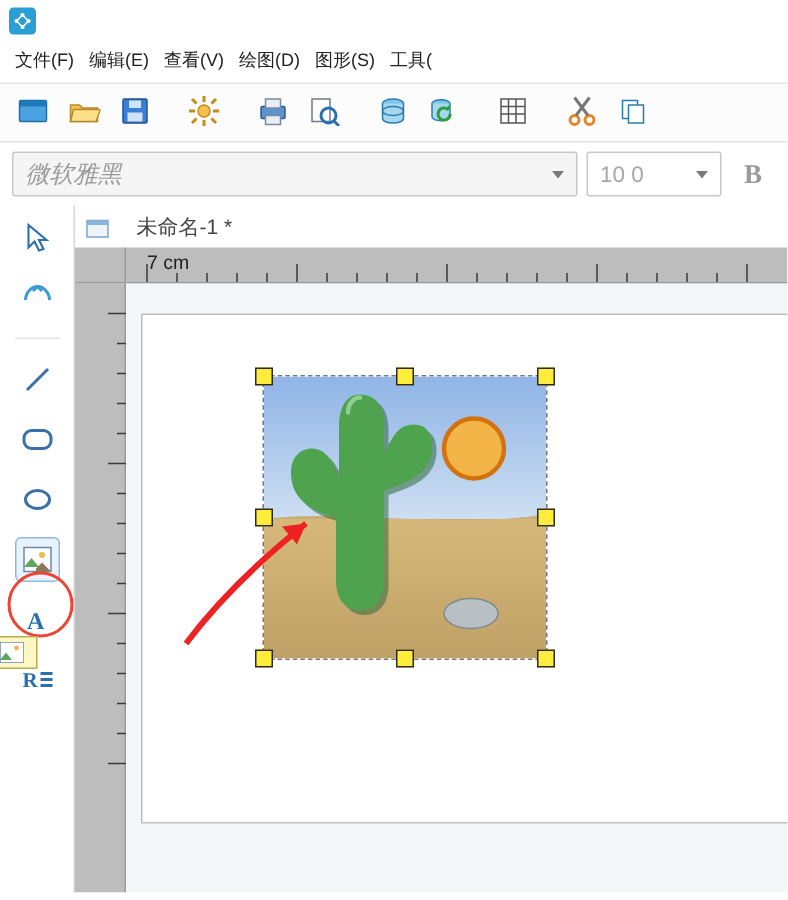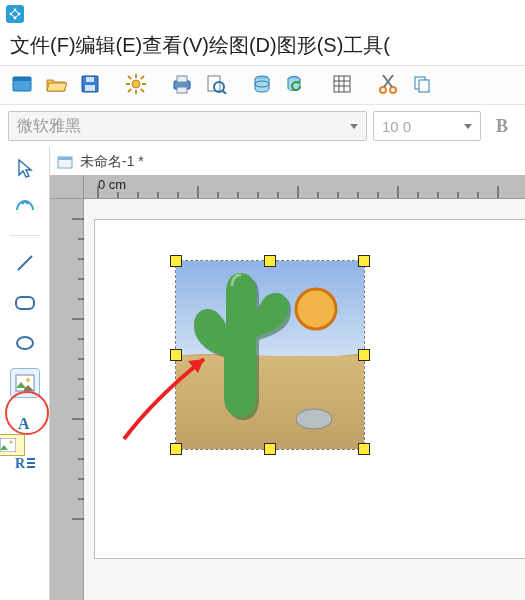--- a/index.html
+++ b/index.html
@@ -26,22 +26,23 @@
     border-radius: 3px;
     margin-right: 8px;
     display: inline-flex;
     align-items: center;
     justify-content: center;
   }
   .app-logo svg { display:block; }
   .title-text { font-size: 14px; font-weight: 400; }
   .menubar {
     display: flex;
+    gap: 10px;
     padding: 4px 10px 6px 10px;
-    font-size: 20px;
+    font-size: 12px;
   }
   .menubar span { cursor: default; }
   .toolbar {
     display: flex;
     align-items: center;
     gap: 6px;
     padding: 4px 8px 6px 8px;
     height: 40px;
     border-top: 1px solid #e5e5e5;
     border-bottom: 1px solid #e5e5e5;
@@ -67,23 +68,24 @@
     height: 30px;
     border: 1px solid #c8c8c8;
     background: #f5f5f5;
     display: flex;
     align-items: center;
     justify-content: space-between;
     padding: 0 8px;
     color: #9a9a9a;
     font-size: 16px;
     border-radius: 2px;
+    font-style: italic;
   }
   .size-combo {
-    width: 108px;
+    width: 90px;
     height: 30px;
     border: 1px solid #c8c8c8;
     background: #fff;
     display: flex;
     align-items: center;
     justify-content: space-between;
     padding: 0 8px;
     color: #a8a8a8;
     font-size: 15px;
     border-radius: 2px;
@@ -136,21 +138,21 @@
     flex: 1;
     position: relative;
     background: #fff;
     overflow: hidden;
   }
   .doc-tab-row {
     height: 28px;
     display:flex; align-items:center;
     padding: 2px 6px 0 6px;
     background: #fff;
-    gap: 6px;
+    gap: 17px;
   }
   .doc-tab-icon {
     width: 18px; height: 18px;
     display:inline-flex; align-items:center; justify-content:center;
   }
   .doc-tab-label { font-size: 14px; color: #444; }
   .ruler-corner {
     position: absolute;
     left: 0; top: 28px;
     width: 34px; height: 24px;
@@ -436,21 +438,21 @@
             <rect x="1" y="2" width="14" height="11" fill="#eef4fa" stroke="#7aa6cf"></rect>
             <rect x="1" y="2" width="14" height="3" fill="#8ab5dc"></rect>
           </svg>
       </span>
       <span class="doc-tab-label">未命名-1 *</span>
     </div>
 
     <div class="ruler-corner"></div>
 
     <div class="hruler">
-      <span class="zero">0 cm</span>
+      <span class="zero">7 cm</span>
       <svg class="hruler-ticks" width="100%" height="24">
         <g stroke="#3a3a3a">
           <line x1="14" y1="12" x2="14" y2="24"></line>
           <line x1="34" y1="18" x2="34" y2="24"></line>
           <line x1="54" y1="18" x2="54" y2="24"></line>
           <line x1="74" y1="18" x2="74" y2="24"></line>
           <line x1="94" y1="18" x2="94" y2="24"></line>
           <line x1="114" y1="12" x2="114" y2="24"></line>
           <line x1="134" y1="18" x2="134" y2="24"></line>
           <line x1="154" y1="18" x2="154" y2="24"></line>

